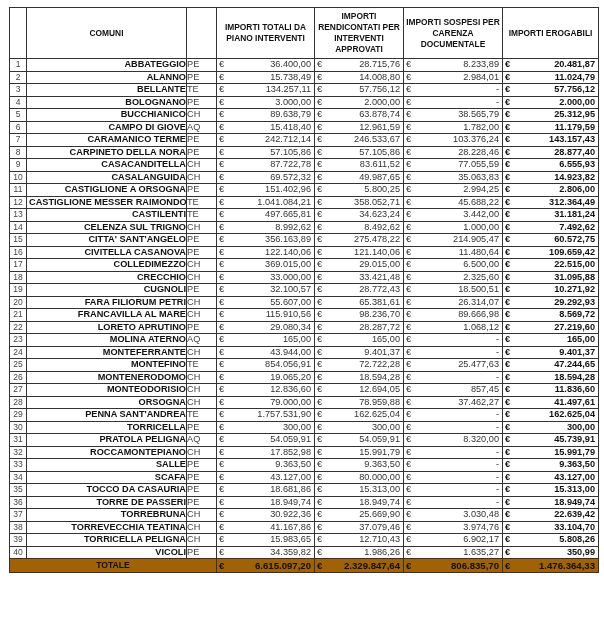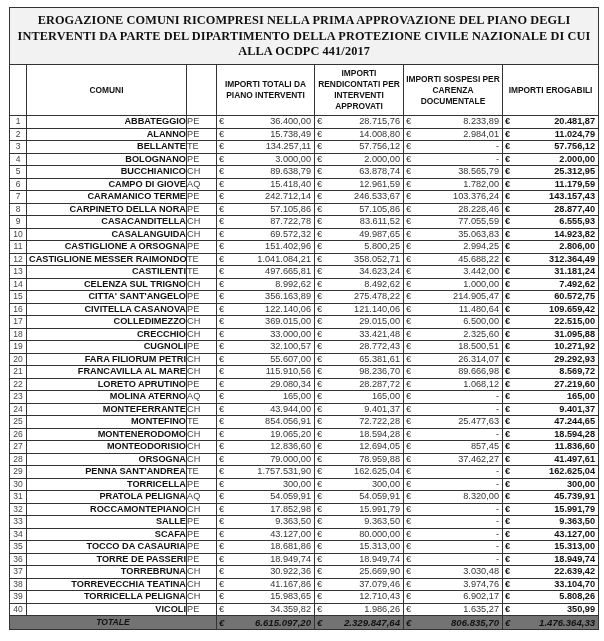--- a/index.html
+++ b/index.html
@@ -9,42 +9,39 @@
     td, th { border: 1px solid #333; padding: 0; overflow: hidden; white-space: nowrap; }
     .title-cell { background: #f2f2f2; height: 55px; text-align: center; font-family: "Liberation Serif", serif; font-weight: bold; font-size: 12.3px; line-height: 15.5px; padding-top: 1px; white-space: normal; letter-spacing: 0.1px; }
     .hdr th { height: 50px; font-size: 8.4px; font-weight: bold; text-align: center; white-space: normal; line-height: 11px; background: #fff; }
     .row td { height: 11.5px; font-size: 9.2px; line-height: 11.5px; }
     .num { text-align: center; color: #444; font-size: 8.5px !important; }
     .name { font-weight: bold; padding-left: 2px !important; text-align: right; }
     .prov { text-align: left; color: #444; }
     .money { display: flex; justify-content: space-between; padding: 0 3px 0 2px; color: #333; }
     .money .eur { color: #333; }
     .money.bold, .money.bold .eur { font-weight: bold; color: #111; }
-    .total td { height: 13px; font-weight: bold; font-size: 9.6px; line-height: 13px; background: #737373; font-style: italic; }
+    .total td { height: 13px; font-weight: bold; font-size: 9.6px; line-height: 13px; background: #a16207; }
     .total .label { text-align: center; font-size: 8.6px; }
     .total .money { color: #111; }
   </style>
 </head>
 <body>
 
 <div class="wrap">
   <table>
     <colgroup>
       <col style="width:17px">
       <col style="width:160px">
       <col style="width:30px">
       <col style="width:98px">
       <col style="width:89px">
       <col style="width:99px">
       <col style="width:96px">
     </colgroup>
     <thead>
-      <tr>
-        <td colspan="7" class="title-cell">EROGAZIONE COMUNI RICOMPRESI NELLA PRIMA APPROVAZIONE DEL PIANO DEGLI INTERVENTI DA PARTE DEL DIPARTIMENTO DELLA PROTEZIONE CIVILE NAZIONALE DI CUI ALLA OCDPC 441/2017</td>
-      </tr>
       <tr class="hdr">
         <th></th>
         <th>COMUNI</th>
         <th></th>
         <th>IMPORTI TOTALI DA PIANO INTERVENTI</th>
         <th>IMPORTI RENDICONTATI PER INTERVENTI APPROVATI</th>
         <th>IMPORTI SOSPESI PER CARENZA DOCUMENTALE</th>
         <th>IMPORTI EROGABILI</th>
       </tr>
     </thead>

